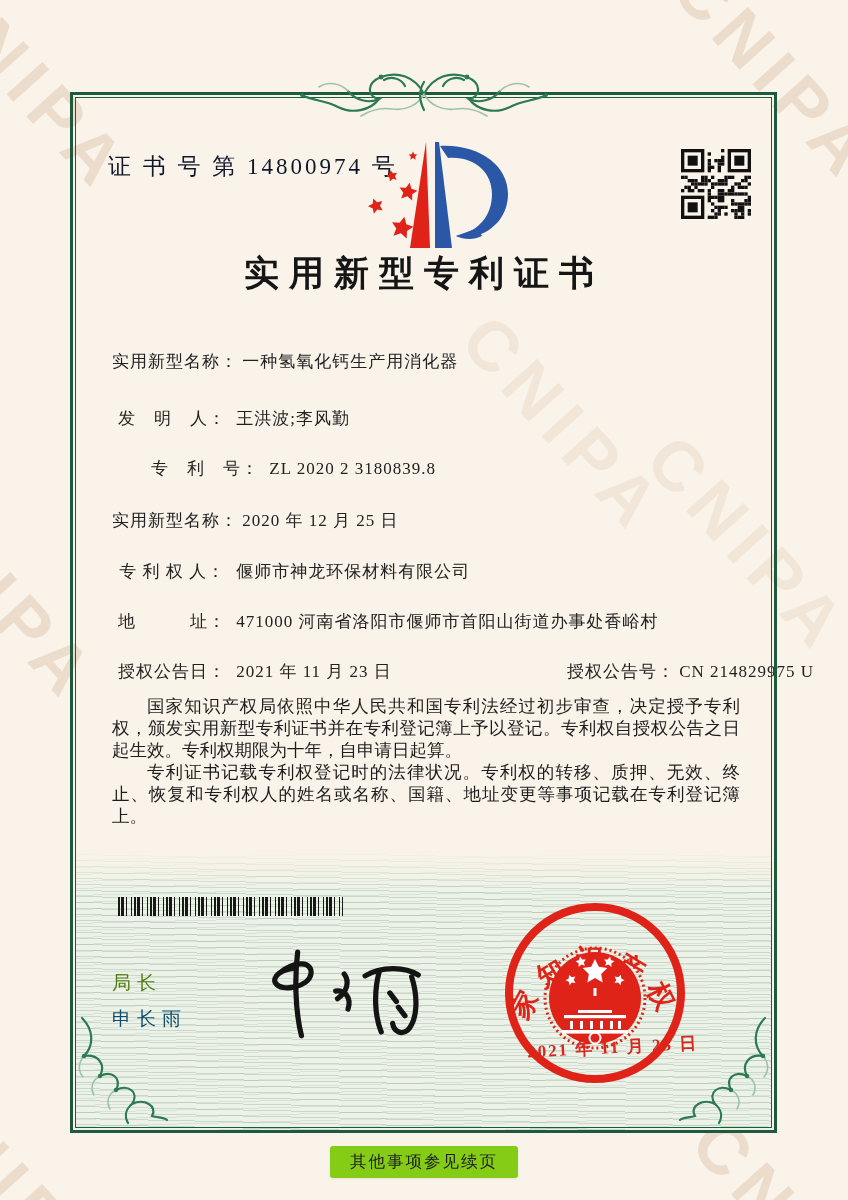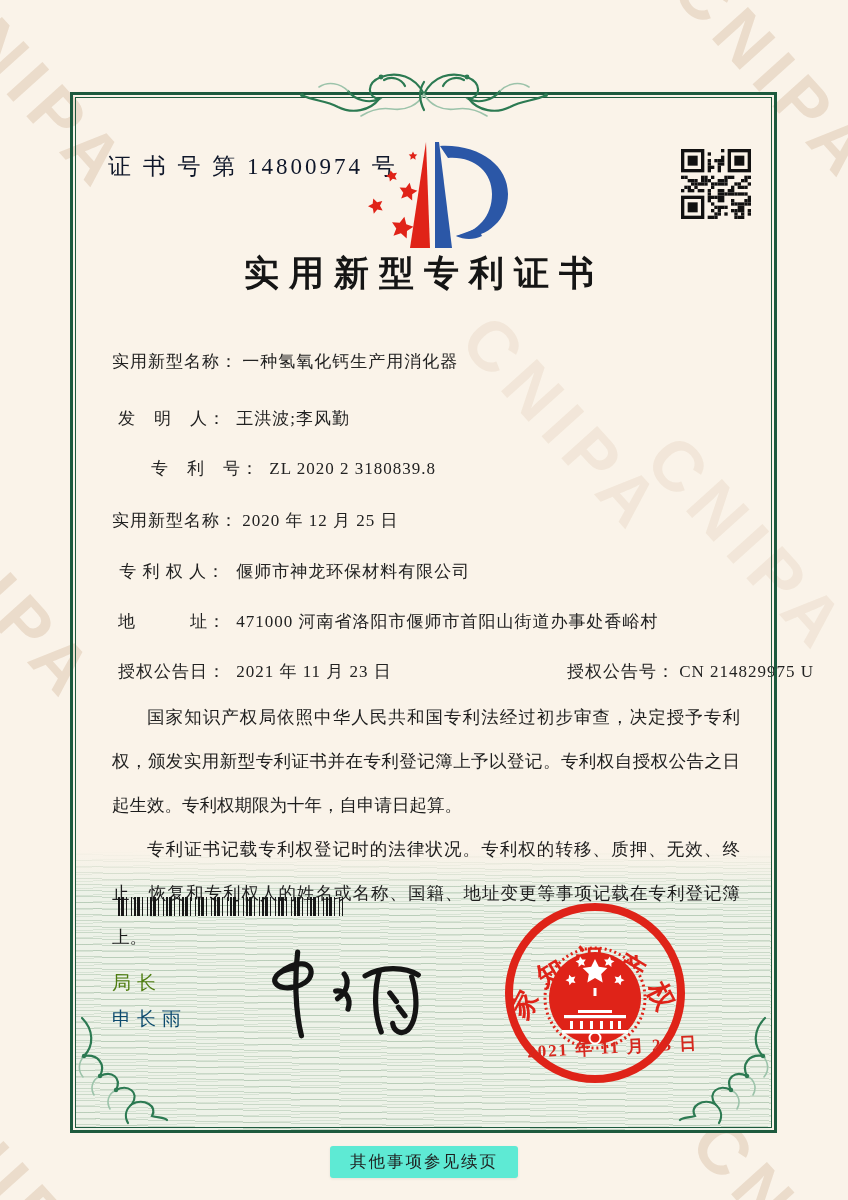--- a/index.html
+++ b/index.html
@@ -23,21 +23,21 @@
   .cert-no{position:absolute;left:108px;top:151px;font-size:23px;letter-spacing:3px;color:#0f172a;}
   .title{position:absolute;left:0;top:250px;width:100%;text-align:center;font-size:35px;
          font-weight:bold;letter-spacing:10px;color:#151515;}
 
   .row{position:absolute;left:112px;font-size:17px;color:#222;white-space:nowrap;}
   .row .flabel{display:inline-block;min-width:120px;letter-spacing:1px;text-align:center;}
   .row .fvalue{letter-spacing:1px;}
   .col2{position:absolute;left:455px;top:0;}
 
   .body-text{position:absolute;left:112px;top:695px;width:628px;font-size:17.5px;
-             line-height:44px;color:#1d1d1d;text-align:justify;}
+             line-height:22px;color:#1d1d1d;text-align:justify;}
   .body-text p{margin:0;text-indent:2em;}
 
   
   .guilloche{position:absolute;left:76px;top:850px;width:695px;height:281px;z-index:1;
              background-color:#edf2e8;
              background-image:
                repeating-linear-gradient(1.2deg, rgba(116,156,122,.30) 0 1px, transparent 1px 6px),
                repeating-linear-gradient(-1.4deg, rgba(116,156,122,.18) 0 1px, transparent 1px 7px);}
   .guilloche::before{content:"";position:absolute;left:0;top:0;width:100%;height:42px;
              background:linear-gradient(to bottom,#faf3e9 0%,rgba(250,243,233,0) 100%);}
@@ -54,21 +54,21 @@
 
   .signature{position:absolute;left:253px;top:940px;}
 
   .seal{position:absolute;left:500px;top:898px;}
   .seal-date{position:absolute;left:527px;top:1036px;font-size:17px;color:#d6281e;
              letter-spacing:2px;transform:rotate(-3deg);white-space:nowrap;font-weight:bold;}
 
   .page-num{position:absolute;left:0;top:1100px;width:100%;text-align:center;
             font-size:10px;letter-spacing:3px;color:#2b2b2b;margin-top:48px;}
   .cont-note{position:absolute;left:50%;top:1146px;transform:translateX(-50%);
-             background:#5eead4;padding:5px 20px;border-radius:3px;
+             background:#84cc16;padding:5px 20px;border-radius:3px;
              box-shadow:0 1px 3px rgba(0,0,0,.07);font-size:16.5px;letter-spacing:2px;color:#1d1d1d;
              white-space:nowrap;z-index:4;}
 
   .orn{stroke:#2c7a52;fill:none;stroke-width:2.2;stroke-linecap:round;}
   .orn-light{stroke:#9cc3aa;fill:none;stroke-width:1.6;stroke-linecap:round;}
 </style>
 </head>
 <body>
 
 <div class="wm" style="left:-30px;top:-42px;">CNIPA</div>

